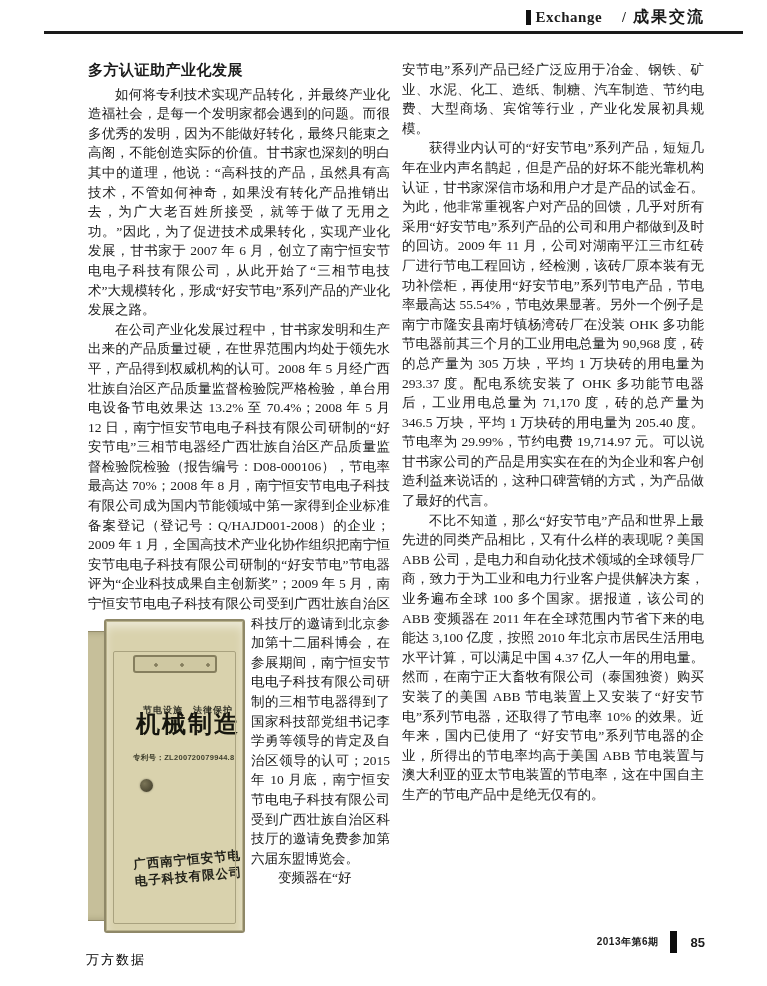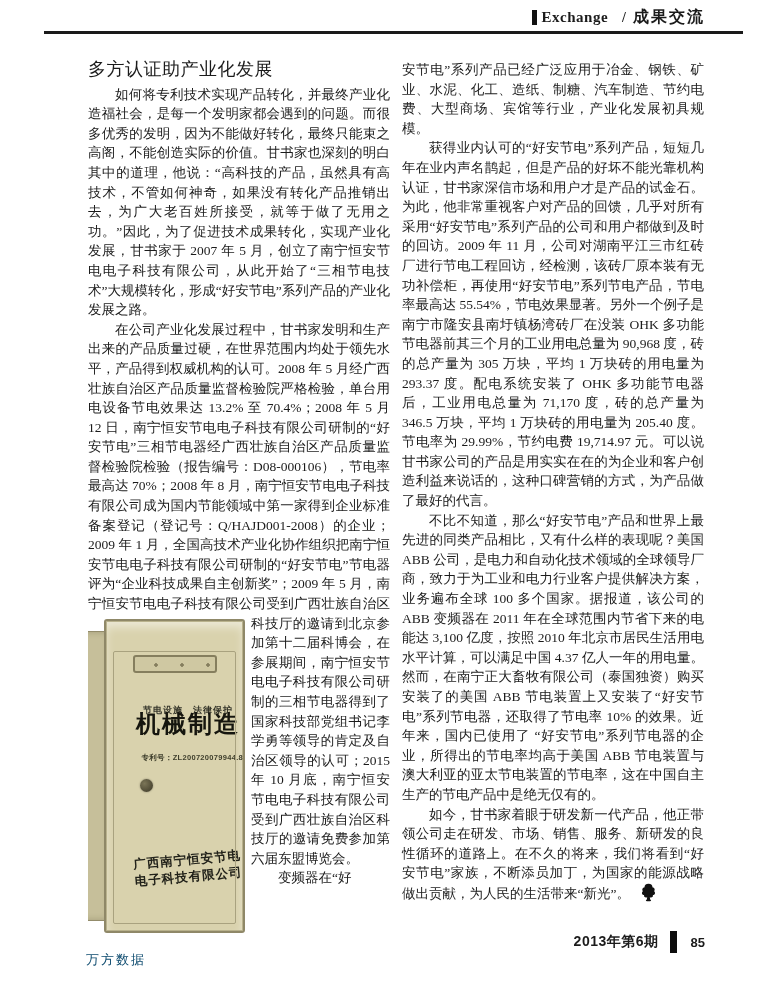--- a/index.html
+++ b/index.html
@@ -2,92 +2,92 @@
 <html><head>
 <meta charset="utf-8">
 <style>
   html,body{margin:0;padding:0;background:#ddd;}
   .page{position:relative;width:767px;height:986px;background:#ffffff;overflow:hidden;
         color:#1b1b1b;font-family:"Liberation Serif","DejaVu Serif",serif;}
 
   
   .header{position:absolute;top:7px;right:62px;display:flex;align-items:center;font-weight:bold;}
   .hbar{display:inline-block;width:5px;height:15px;background:#111;margin-right:5px;}
-  .hen{font-family:"Liberation Serif","DejaVu Serif",serif;font-size:15px;margin-right:14px;letter-spacing:.5px;}
+  .hen{font-family:"Liberation Serif","DejaVu Serif",serif;font-size:15px;margin-right:20px;letter-spacing:.5px;}
   .hsep{font-size:14px;margin-right:7px;}
   .hcn{font-size:16px;font-family:"Liberation Sans","DejaVu Sans",sans-serif;letter-spacing:2px;}
   .header-rule{position:absolute;top:31px;left:44px;right:24px;height:2.5px;background:#1a1a1a;}
 
   
   .content{position:absolute;top:60px;left:88px;width:616px;height:880px;display:flex;overflow:hidden;}
   .col{width:302px;text-align:justify;font-size:13.5px;line-height:19.6px;}
   .col-left{margin-right:12px;}
   .col p{margin:0;text-indent:2em;}
   .col p.noindent{text-indent:0;}
-  h3.sec{font-family:"Liberation Sans","DejaVu Sans",sans-serif;font-size:18px;font-weight:normal;
+  h3.sec{font-family:"Liberation Sans","DejaVu Sans",sans-serif;font-size:15px;font-weight:bold;
          margin:0 0 5px 0;text-indent:0;letter-spacing:.5px;}
   h3.sec2{margin-top:12px;}
 
   
   .photo{float:left;width:164px;height:318px;margin:5px 5px 2px -6px;position:relative;display:block;}
   .photo span{display:block;}
   .box-side{position:absolute;left:0;top:12px;bottom:16px;width:30px;background:#c6bf9a;
             border:1px solid #938c6b;border-right:none;border-radius:3px 0 0 3px;
             box-shadow:inset -4px 0 6px rgba(90,85,60,.35);}
   .box-front{position:absolute;left:22px;top:0;right:1px;bottom:4px;background:#d9d2ad;
              border:2px solid #8f8868;border-radius:3px;box-shadow:inset 0 0 0 1px #b9b28d, inset 0 6px 10px rgba(255,255,255,.5);}
   .box-front::after{content:"";position:absolute;left:7px;right:7px;top:30px;bottom:7px;
              border:1px solid #a9a27f;border-radius:2px;}
   .vent{position:absolute;top:34px;left:50%;transform:translateX(-50%);width:80px;height:14px;
         border:2px solid #857e5e;border-radius:3px;background:#cfc8a2;
         background-image:radial-gradient(circle,#857e5e 1.5px,transparent 2px);background-size:26px 8px;background-position:8px 4px;background-repeat:repeat-x;}
   .tagline{position:absolute;top:80px;width:100%;text-align:center;font-size:9px;font-weight:bold;
            letter-spacing:1px;color:#35352a;font-family:"Liberation Sans","DejaVu Sans",sans-serif;}
   .pname{position:absolute;top:93px;width:100%;text-align:center;font-size:24px;font-weight:bold;
          color:#15150e;letter-spacing:2px;font-family:"Liberation Sans","DejaVu Sans",sans-serif;}
-  .patent{position:absolute;top:127px;width:100%;text-align:right;font-size:7.5px;font-weight:bold;
+  .patent{position:absolute;top:127px;width:100%;text-align:left;font-size:7.5px;font-weight:bold;
           color:#3f3f2c;letter-spacing:.3px;font-family:"Liberation Sans","DejaVu Sans",sans-serif;}
   .keyhole{position:absolute;top:158px;left:34px;width:13px;height:13px;border-radius:50%;
            background:radial-gradient(circle at 35% 35%,#7b7557,#3a3625);box-shadow:0 0 2px rgba(0,0,0,.4);}
   .company{position:absolute;bottom:44px;width:100%;text-align:center;transform:rotate(-5deg);
            font-weight:bold;font-size:12.5px;color:#22221a;letter-spacing:1px;
            font-family:"Liberation Sans","DejaVu Sans",sans-serif;}
   .company span{line-height:17px;}
 
   
   .endmark{display:inline-block;width:21px;height:19px;vertical-align:-4px;margin-left:8px;}
 
   
   .footer{position:absolute;right:62px;top:931px;display:flex;align-items:center;
           font-family:"Liberation Sans","DejaVu Sans",sans-serif;font-weight:bold;}
-  .f-issue{font-size:14px;letter-spacing:.5px;}
+  .f-issue{font-size:10px;letter-spacing:.5px;}
   .f-bar{width:7px;height:22px;background:#0d0d0d;margin:0 14px 0 11px;}
   .f-page{font-size:13px;text-align:center;}
-  .watermark{position:absolute;left:86px;top:951px;font-size:13px;color:#0c4a6e;
+  .watermark{position:absolute;left:86px;top:951px;font-size:13px;color:#000000;
              font-family:"Liberation Sans","DejaVu Sans",sans-serif;letter-spacing:2px;}
 </style>
 </head>
 <body>
 
 <div class="page">
 
   <div class="header">
     <span class="hbar"></span>
     <span class="hen">Exchange</span>
     <span class="hsep">/</span>
     <span class="hcn">成果交流</span>
   </div>
   <div class="header-rule"></div>
 
   <div class="content">
 
     <div class="col col-left">
       <h3 class="sec">多方认证助产业化发展</h3>
 
-      <p><span>如何将专利技术实现产品转化，并最终产业化造福社会，是每一个发明家都会遇到的问题。而很多优秀的发明，因为不能做好转化，最终只能束之高阁，不能创造实际的价值。甘书家也深刻的明白其中的道理，他说：“高科技的产品，虽然具有高技术，不管如何神奇，如果没有转化产品推销出去，为广大老百姓所接受，就等于做了无用之功。”因此，为了促进技术成果转化，实现产业化发展，甘书家于 2007 年 5 月，创立了南宁恒安节电电子科技有限公司，从此开始了“三相节电技术”大规模转化，形成“好安节电”系列产品的产业化发展之路。</span></p>
+      <p><span>如何将专利技术实现产品转化，并最终产业化造福社会，是每一个发明家都会遇到的问题。而很多优秀的发明，因为不能做好转化，最终只能束之高阁，不能创造实际的价值。甘书家也深刻的明白其中的道理，他说：“高科技的产品，虽然具有高技术，不管如何神奇，如果没有转化产品推销出去，为广大老百姓所接受，就等于做了无用之功。”因此，为了促进技术成果转化，实现产业化发展，甘书家于 2007 年 6 月，创立了南宁恒安节电电子科技有限公司，从此开始了“三相节电技术”大规模转化，形成“好安节电”系列产品的产业化发展之路。</span></p>
 
       <p>
         <span>在公司产业化发展过程中，甘书家发明和生产出来的产品质量过硬，在世界范围内均处于领先水平，产品得到权威机构的认可。2008 年 5 月经广西壮族自治区产品质量监督检验院严格检验，单台用电设备节电效果达 13.2% 至 70.4%；2008 年 5 月 12 日，南宁恒安节电电子科技有限公司研制的“好安节电”三相节电器经广西壮族自治区产品质量监督检验院检验（报告编号：D08-000106），节电率最高达 70%；2008 年 8 月，南宁恒安节电电子科技有限公司成为国内节能领域中第一家得到企业标准备案登记（登记号：Q/HAJD001-2008）的企业；2009 年 1 月，全国高技术产业化协作组织把南宁恒安节电电子科技有限公司研制的“好安节电”节电器评为“企业科技成果自主创新奖”；2009 年 5 月，南宁恒安节电电子科技有限公司受到广西壮族自治区科技厅的</span><span class="photo">
             <span class="box-side"></span>
             <span class="box-front">
               <span class="vent"></span>
               <span class="tagline">节电设施　法律保护</span>
               <span class="pname">机械制造</span>
               <span class="patent">专利号：ZL200720079944.8</span>
               <span class="keyhole"></span>
@@ -103,23 +103,20 @@
     </div>
 
     <div class="col col-right">
       <p class="noindent"><span>安节电”系列产品已经广泛应用于冶金、钢铁、矿业、水泥、化工、造纸、制糖、汽车制造、节约电费、大型商场、宾馆等行业，产业化发展初具规模。</span></p>
 
 
       <p><span>获得业内认可的“好安节电”系列产品，短短几年在业内声名鹊起，但是产品的好坏不能光靠机构认证，甘书家深信市场和用户才是产品的试金石。为此，他非常重视客户对产品的回馈，几乎对所有采用“好安节电”系列产品的公司和用户都做到及时的回访。2009 年 11 月，公司对湖南平江三市红砖厂进行节电工程回访，经检测，该砖厂原本装有无功补偿柜，再使用“好安节电”系列节电产品，节电率最高达 55.54%，节电效果显著。另外一个例子是南宁市隆安县南圩镇杨湾砖厂在没装 OHK 多功能节电器前其三个月的工业用电总量为 90,968 度，砖的总产量为 305 万块，平均 1 万块砖的用电量为 293.37 度。配电系统安装了 OHK 多功能节电器后，工业用电总量为 71,170 度，砖的总产量为 346.5 万块，平均 1 万块砖的用电量为 205.40 度。节电率为 29.99%，节约电费 19,714.97 元。可以说甘书家公司的产品是用实实在在的为企业和客户创造利益来说话的，这种口碑营销的方式，为产品做了最好的代言。</span></p>
 
       <p><span>不比不知道，那么“好安节电”产品和世界上最先进的同类产品相比，又有什么样的表现呢？美国 ABB 公司，是电力和自动化技术领域的全球领导厂商，致力于为工业和电力行业客户提供解决方案，业务遍布全球 100 多个国家。据报道，该公司的 ABB 变频器在 2011 年在全球范围内节省下来的电能达 3,100 亿度，按照 2010 年北京市居民生活用电水平计算，可以满足中国 4.37 亿人一年的用电量。然而，在南宁正大畜牧有限公司（泰国独资）购买安装了的美国 ABB 节电装置上又安装了“好安节电”系列节电器，还取得了节电率 10% 的效果。近年来，国内已使用了 “好安节电”系列节电器的企业，所得出的节电率均高于美国 ABB 节电装置与澳大利亚的亚太节电装置的节电率，这在中国自主生产的节电产品中是绝无仅有的。</span></p>
 
-      <p><span>如今，甘书家着眼于研发新一代产品，他正带领公司走在研发、市场、销售、服务、新研发的良性循环的道路上。在不久的将来，我们将看到“好安节电”家族，不断添员加丁，为国家的能源战略做出贡献，为人民的生活带来“新光”。</span><svg class="endmark" viewBox="0 0 24 22" xmlns="http://www.w3.org/2000/svg">
-            <path d="M12 1 C9 1 7 3 7.5 5 C5 5.5 4 8 5.5 9.5 C3.5 11 4.5 14 7 14 C6 16 8.5 17.5 10.5 16.5 L10 19 C8 20.5 9 21 12 21 C15 21 16 20.5 14 19 L13.5 16.5 C15.5 17.5 18 16 17 14 C19.5 14 20.5 11 18.5 9.5 C20 8 19 5.5 16.5 5 C17 3 15 1 12 1 Z" fill="#101010"></path>
-          </svg></p>
     </div>
 
   </div>
 
   <div class="footer">
     <span class="f-issue">2013年第6期</span>
     <span class="f-bar"></span>
     <span class="f-page">85</span>
   </div>
 

